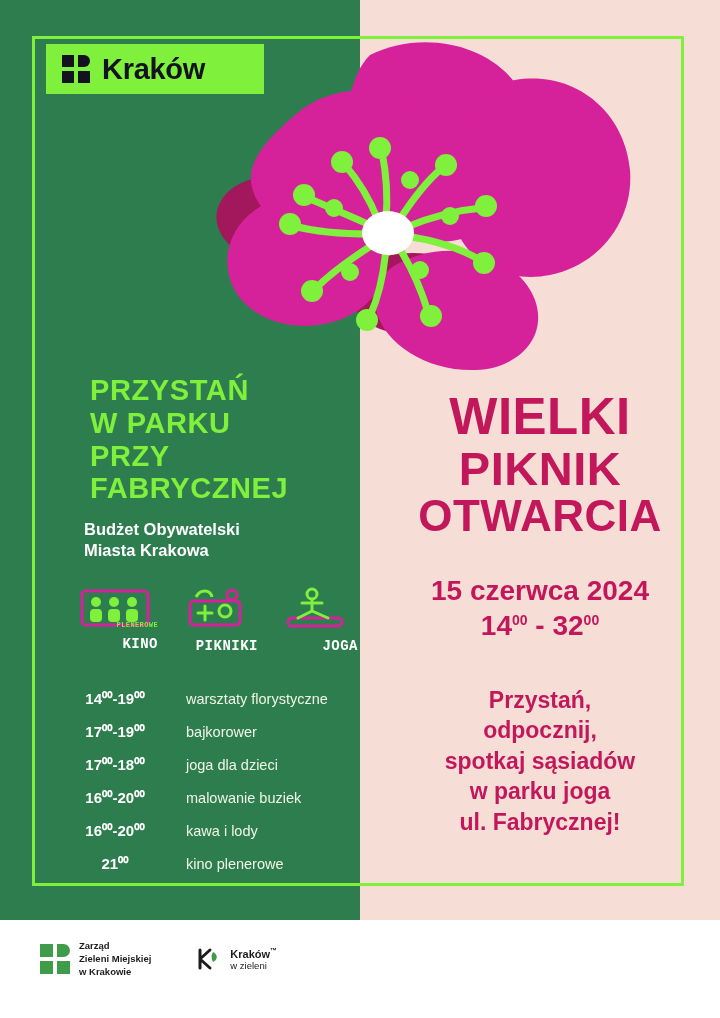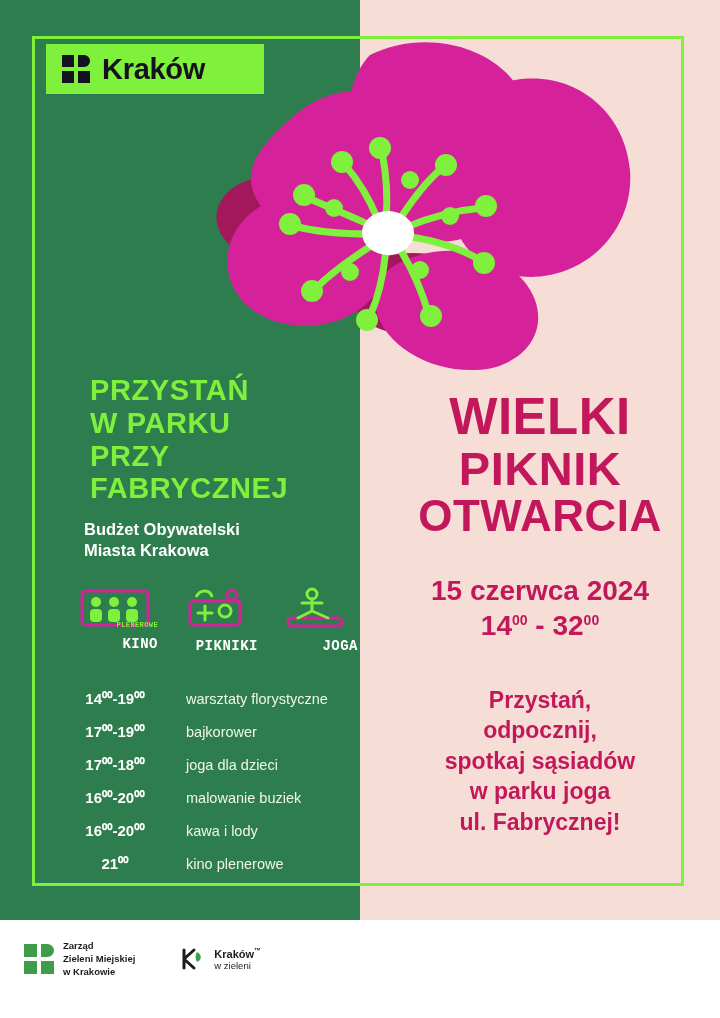--- a/index.html
+++ b/index.html
@@ -197,21 +197,21 @@
     line-height: 1.32;
   }
   
   .footer {
     position: absolute;
     left: 0; top: 940px;
     width: 720px;
     display: flex;
     align-items: center;
     gap: 44px;
-    padding-left: 24px;
+    padding-left: 40px;
     box-sizing: border-box;
   }
   .foot-logo {
     display: flex;
     align-items: center;
     gap: 9px;
   }
   .zzm-mark {
     width: 30px; height: 30px;
     position: relative;

